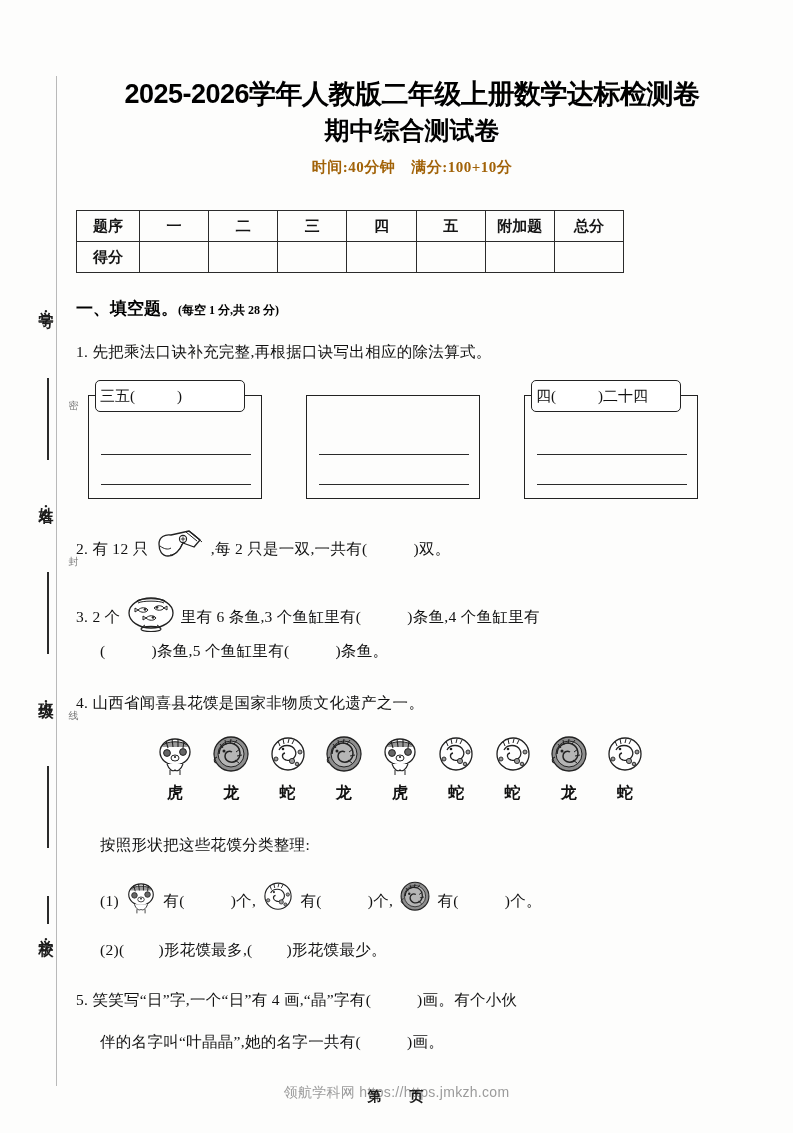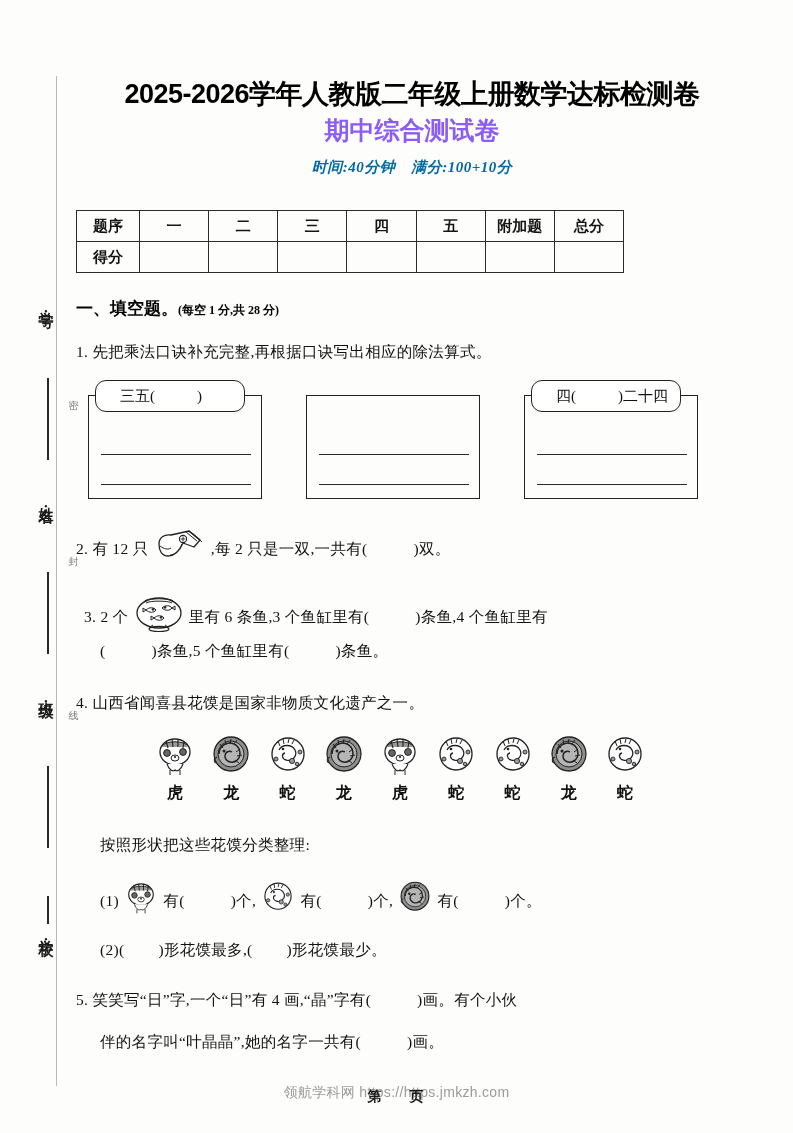--- a/index.html
+++ b/index.html
@@ -76,29 +76,28 @@
     letter-spacing: -0.5px;
     line-height: 1.25;
     color: #000;
   }
   .title-sub {
     font-family: "Liberation Sans", "DejaVu Sans", sans-serif;
     font-size: 25px;
     font-weight: 900;
     line-height: 1.3;
     margin-top: 2px;
-    color: #8b5cf6;
+    color: #000000;
   }
   .meta-line {
     margin-top: 12px;
     font-size: 15px;
     font-weight: 600;
     letter-spacing: 0.5px;
-    color: #0369a1;
-    font-style: italic;
+    color: #a16207;
   }
   .meta-line .gap { display: inline-block; width: 16px; }
 
   
   .score-table {
     position: absolute;
     left: 76px;
     top: 210px;
     width: 548px;
     border-collapse: collapse;
@@ -146,27 +145,27 @@
     border: 1.4px solid #222;
     box-sizing: border-box;
   }
   .fbox .cap {
     position: absolute;
     left: 6px;
     top: -16px;
     width: 150px;
     height: 32px;
     border: 1.4px solid #222;
-    border-radius: 11px;
+    border-radius: 5px;
     background: #fff;
     box-sizing: border-box;
     font-size: 15px;
     line-height: 30px;
     text-align: left;
-    padding-left: 24px;
+    padding-left: 4px;
     white-space: nowrap;
     color: #111;
   }
   .fbox .cap .sp { display: inline-block; width: 42px; }
   .fbox .ln {
     position: absolute;
     left: 12px;
     width: 150px;
     height: 1.4px;
     background: #2a2a2a;
@@ -314,21 +313,21 @@
         <path d="M33 4 L44 13" stroke="#222" stroke-width="1"></path>
         <path d="M7 18 C11 21 15 22 18 20" stroke="#222" stroke-width="1" fill="none"></path>
         <path d="M17 27 C22 27 27 22 29 16" stroke="#222" stroke-width="1" fill="none"></path>
         <circle cx="30" cy="11" r="3.6" fill="none" stroke="#222" stroke-width="1.1"></circle>
         <path d="M30 8.5 L30 13.5 M27.6 11 L32.4 11" stroke="#222" stroke-width="0.9"></path>
       </svg>
     </span>
     <span>,每 2 只是一双,一共有(</span><span class="blank"></span><span>)双。</span>
   </div>
 
-  <div class="q" style="left:76px; top:594px;margin-left:8px;">
+  <div class="q" style="left:76px; top:594px;">
     <span>3. 2 个</span>
     <span class="ico">
       <svg width="52" height="38" viewBox="0 0 52 38">
         <ellipse cx="26" cy="19" rx="22" ry="15" fill="#fff" stroke="#222" stroke-width="1.3"></ellipse>
         <path d="M12 7 C16 4 36 4 40 7" stroke="#222" stroke-width="1.2" fill="none"></path>
         <path d="M13 9 C17 6.5 35 6.5 39 9" stroke="#222" stroke-width="1" fill="none"></path>
         <ellipse cx="26" cy="35" rx="10" ry="2.6" fill="none" stroke="#222" stroke-width="1.1"></ellipse>
         <path d="M17 33 L20 31 M35 33 L32 31" stroke="#222" stroke-width="1"></path>
         <g stroke="#222" stroke-width="1" fill="none">
           <path d="M13 16 C16 13 21 13 23 16 C21 19 16 19 13 16 Z"></path>

